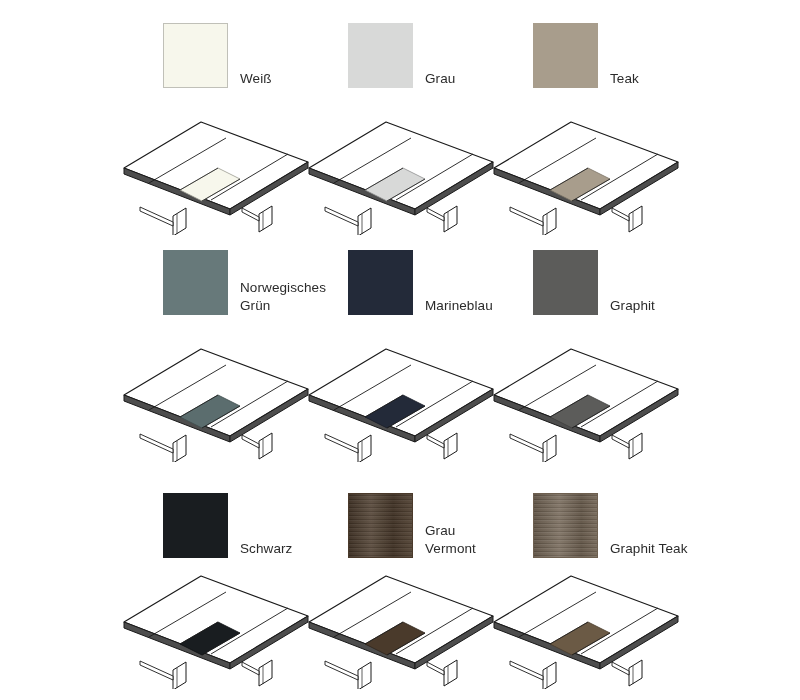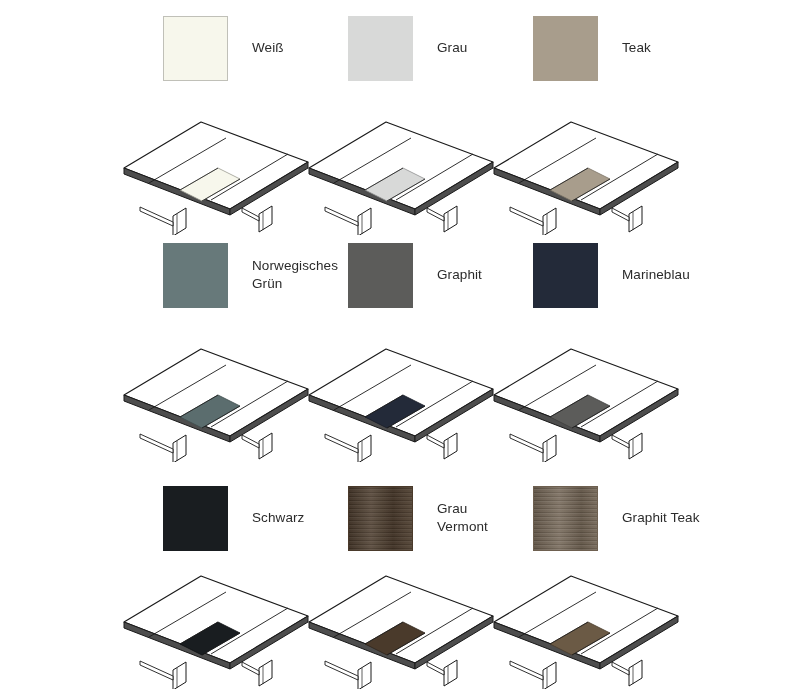--- a/index.html
+++ b/index.html
@@ -24,22 +24,22 @@
     position: absolute;
     left: 0;
     width: 800px;
     height: 80px;
     display: flex;
   }
   .swatch-cell {
     width: 185px;
     height: 80px;
     display: flex;
-    align-items: center;
-    gap: 24px;
+    align-items: flex-end;
+    gap: 12px;
   }
   .swatch-cell.first { margin-left: 163px; }
   .swatch-chip {
     width: 65px;
     height: 65px;
     flex: 0 0 65px;
     border: 1px solid #b9b9b4;
     box-sizing: border-box;
     background-repeat: repeat;
   }
@@ -140,26 +140,26 @@
         </svg>
       </div>
     </div>
     <div class="swatch-row" style="top: 235px;">
       <div class="swatch-cell first">
         <div class="swatch-chip" title="Norwegisches Grün" style="background: linear-gradient(rgb(103, 121, 122), rgb(103, 121, 122)); border-color: rgb(103, 121, 122);"></div>
         <div class="swatch-label">Norwegisches
 Grün</div>
       </div>
       <div class="swatch-cell">
+        <div class="swatch-chip" title="Marineblau" style="background: linear-gradient(rgb(35, 42, 57), rgb(35, 42, 57)); border-color: rgb(35, 42, 57);"></div>
+        <div class="swatch-label">Marineblau</div>
+      </div>
+      <div class="swatch-cell">
         <div class="swatch-chip" title="Graphit" style="background: linear-gradient(rgb(92, 92, 90), rgb(92, 92, 90)); border-color: rgb(92, 92, 90);"></div>
         <div class="swatch-label">Graphit</div>
-      </div>
-      <div class="swatch-cell">
-        <div class="swatch-chip" title="Marineblau" style="background: linear-gradient(rgb(35, 42, 57), rgb(35, 42, 57)); border-color: rgb(35, 42, 57);"></div>
-        <div class="swatch-label">Marineblau</div>
       </div>
     </div>
     <div class="table-row" style="top: 322px;">
       <div class="table-cell first" title="Norwegisches Grün">
         <svg width="200" height="140" viewBox="0 0 200 140">
           <polygon points="141,119 154,111 154,129 141,137" fill="#ffffff" stroke="#1a1a1a" stroke-width="1" stroke-linejoin="round"></polygon>
           <line x1="145" y1="117" x2="145" y2="135" stroke="#1a1a1a" stroke-width="0.7"></line>
           <polygon points="124,113 141,122 141,126 124,117" fill="#ffffff" stroke="#1a1a1a" stroke-width="0.9" stroke-linejoin="round"></polygon>
           <polygon points="6,73 83,27 190,67 112,114" fill="#ffffff" stroke="#1a1a1a" stroke-width="1.2" stroke-linejoin="round"></polygon>
           <polygon points="6,73 112,114 112,120 6,79" fill="#4d4d4d" stroke="#1a1a1a" stroke-width="1" stroke-linejoin="round"></polygon>

